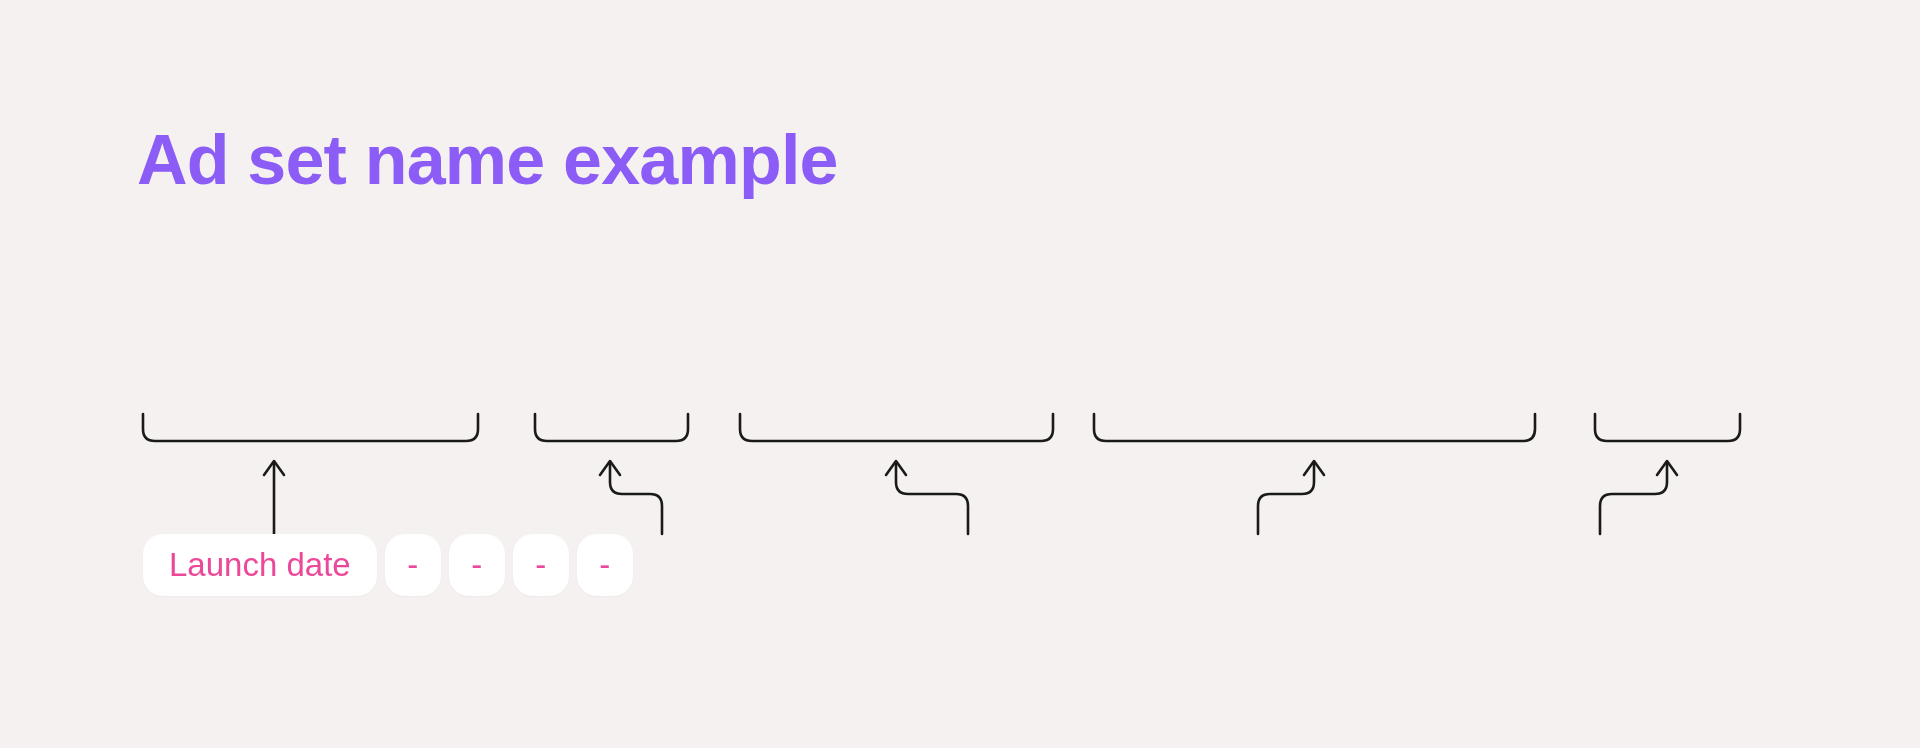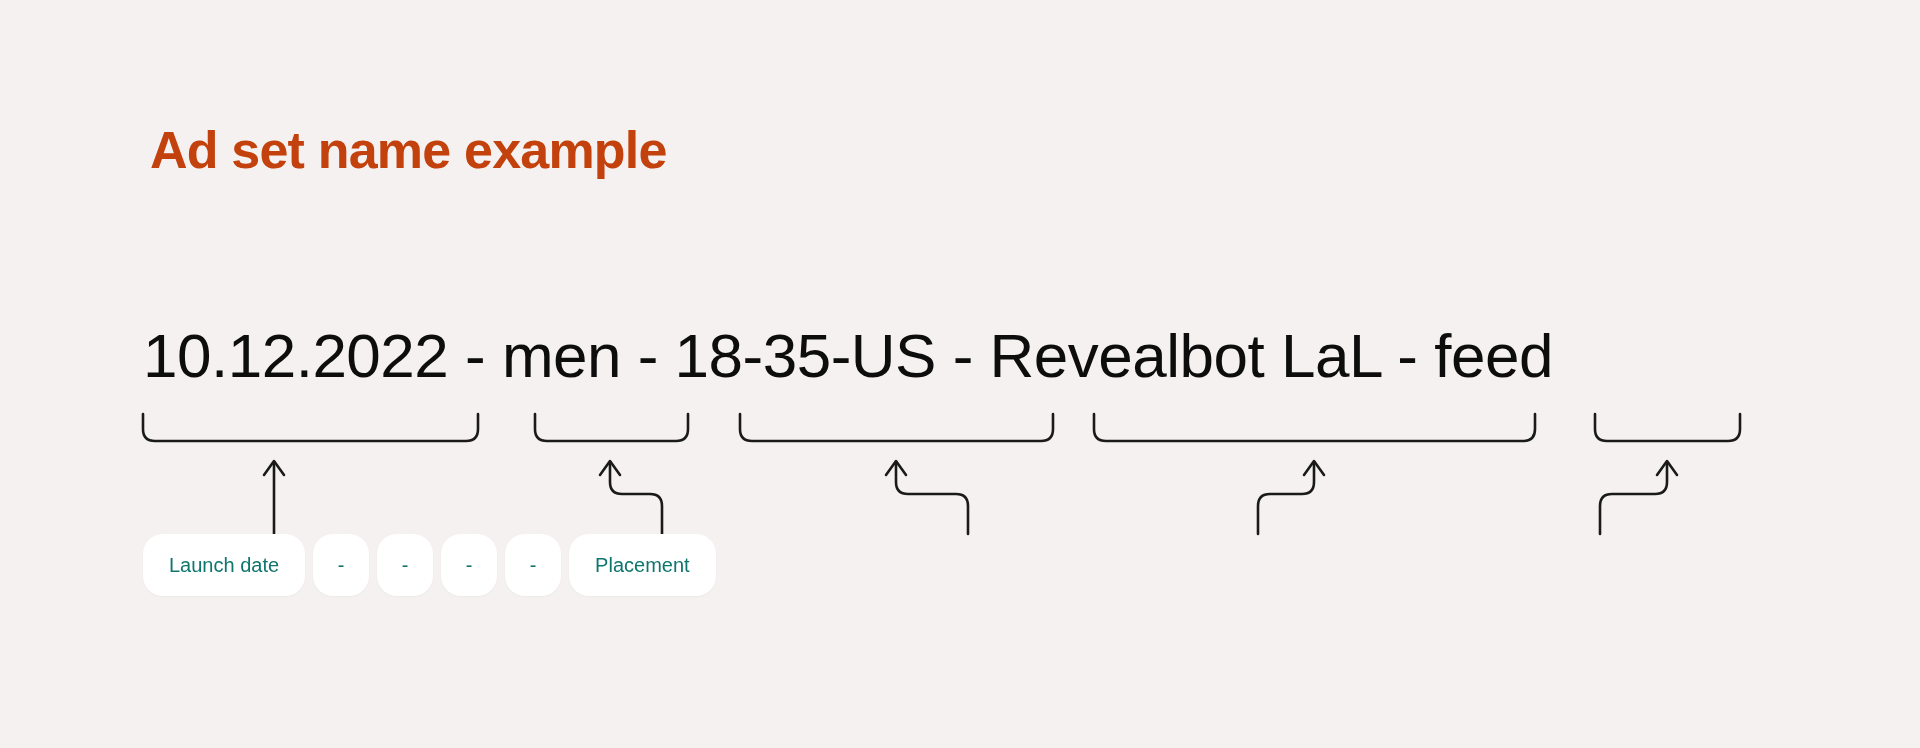--- a/index.html
+++ b/index.html
@@ -20,26 +20,26 @@
     position: absolute;
     left: 0;
     top: 0;
     width: 1920px;
     height: 748px;
   }
 
   
   #page-title {
     position: absolute;
-    left: 150px;
+    left: 137px;
     top: 122px;
-    font-size: 52px;
+    font-size: 70px;
     font-weight: 700;
     letter-spacing: -0.8px;
-    color: #c2410c;
+    color: #8b5cf6;
     white-space: nowrap;
     line-height: 1.1;
   }
 
   
   #name-string {
     position: absolute;
     left: 143px;
     top: 325px;
     font-size: 62px;
@@ -70,38 +70,37 @@
     gap: 8px;
   }
   .pill {
     background: #FFFFFF;
     border-radius: 20px;
     height: 62px;
     display: flex;
     align-items: center;
     justify-content: center;
     padding: 0 26px;
-    font-size: 20px;
-    color: #0f766e;
+    font-size: 33px;
+    color: #ec4899;
     white-space: nowrap;
     box-shadow: 0 1px 2px rgba(0,0,0,0.035);
   }
   .pill.sep {
     padding: 0 22px;
     min-width: 12px;
   }
 </style>
 </head>
 <body>
 
 <div id="stage">
 
   <div id="page-title">Ad set name example</div>
 
-  <div id="name-string">10.12.2022 - men - 18-35-US - Revealbot LaL - feed</div>
 
   <svg id="connector-layer" viewBox="0 0 1920 748" width="1920" height="748" xmlns="http://www.w3.org/2000/svg">
     <g fill="none" stroke="#1A1A1A" stroke-width="2.6" stroke-linecap="round" stroke-linejoin="round">
 
       <path d="M143,414 L143,429 Q143,441 155,441 L466,441 Q478,441 478,429 L478,414"></path>
 
       <path d="M274,534 L274,463"></path>
       <path d="M264,475 L274,461 L284,475"></path>
 
       <path d="M535,414 L535,429 Q535,441 547,441 L676,441 Q688,441 688,429 L688,414"></path>
@@ -133,18 +132,15 @@
     </div>
     <div class="pill sep">
       <span>-</span>
     </div>
     <div class="pill sep">
       <span>-</span>
     </div>
     <div class="pill sep">
       <span>-</span>
     </div>
-    <div class="pill">
-      <span>Placement</span>
-    </div>
   </div>
 
 </div>
 
 </body></html>

